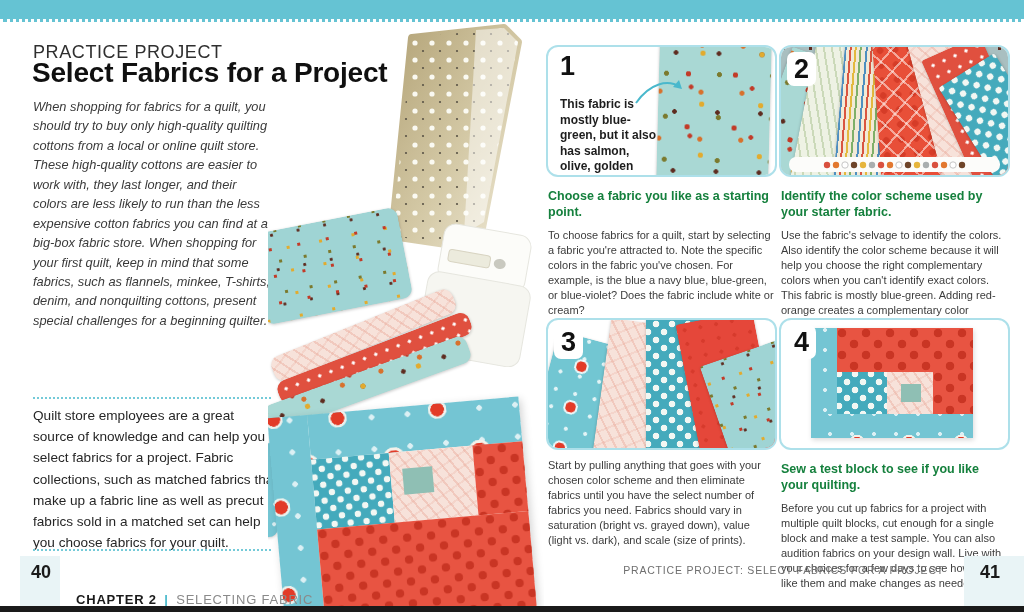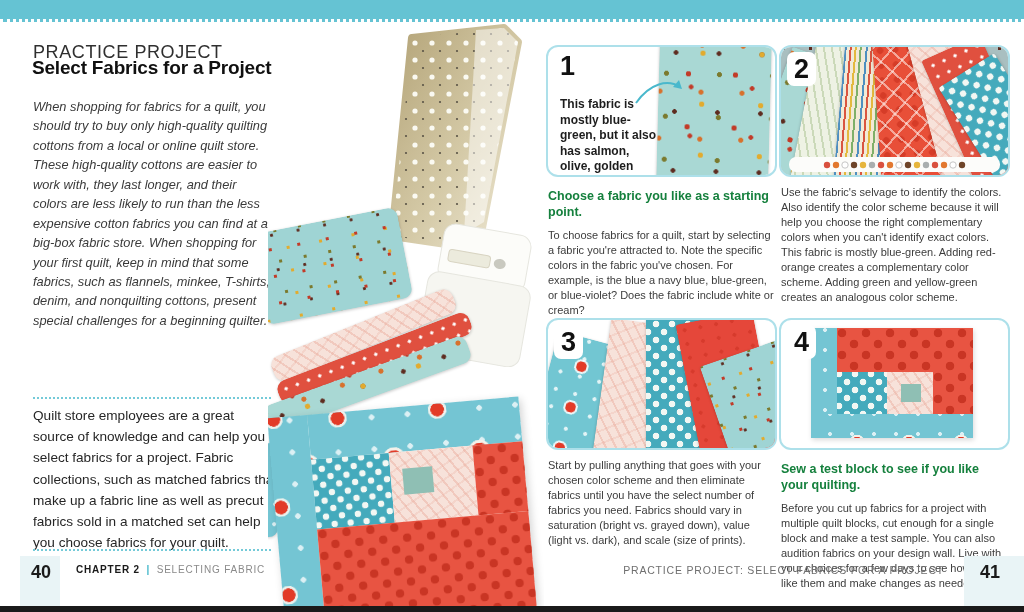--- a/index.html
+++ b/index.html
@@ -6,32 +6,32 @@
   body{width:1024px;height:612px;font-family:"Liberation Sans",sans-serif;background:#fff;}
   .spread{position:relative;width:1024px;height:612px;background:#fff;overflow:hidden;}
 
   
   .topbar{position:absolute;left:0;top:0;width:100%;height:22px;background:#65c3d3;}
   .topbar::after{content:"";position:absolute;left:0;right:0;bottom:0;border-top:3px dotted #ffffff;}
   .bottombar{position:absolute;left:0;bottom:0;width:100%;height:6px;background:#1a1a1a;z-index:50;}
 
   
   .kicker{position:absolute;left:33px;top:42px;font-size:18px;letter-spacing:.6px;color:#2f2f2f;}
-  .title{position:absolute;left:32px;top:57px;font-size:19px;font-weight:bold;color:#101010;letter-spacing:-.2px;margin:0;}
+  .title{position:absolute;left:32px;top:57px;font-size:28px;font-weight:bold;color:#101010;letter-spacing:-.2px;margin:0;}
   .introwrap{position:absolute;left:33px;top:97px;width:240px;}
   .introwrap p{margin:0 0 13px 0;font-style:italic;font-size:12.8px;line-height:1.52;color:#3a3a3a;}
   .dotsep{position:absolute;border-top:2px dotted #74cad8;height:0;width:238px;left:33px;}
   .sep1{top:397px;} .sep2{top:549px;}
   .bodypar{position:absolute;left:33px;top:405px;width:245px;font-size:13.6px;line-height:1.56;color:#262626;margin:0;}
   .pgbox{position:absolute;background:#e9f4f6;top:556px;height:56px;z-index:5;}
   .pgbox-l{left:20px;width:40px;}
   .pgbox-r{right:0;width:60px;}
   .pgnum{position:absolute;top:562px;font-size:18px;font-weight:bold;color:#1a1a1a;z-index:6;}
   .pg40{left:31px;} .pg41{right:24px;margin-left:19px;}
-  .chapline{position:absolute;left:76px;top:564px;font-size:10px;letter-spacing:.8px;z-index:6;}
+  .chapline{position:absolute;left:76px;top:592px;font-size:13px;letter-spacing:.8px;z-index:6;}
   .chapline .b{font-weight:bold;color:#1a1a1a;}
   .chapline .pipe{color:#45b8cb;font-weight:bold;padding:0 3px;}
   .chapline .sec{color:#8a8a8a;}
   .rfoot{position:absolute;right:80px;top:564px;width:400px;text-align:right;font-size:10.5px;letter-spacing:.8px;color:#6f6f6f;z-index:6;}
 
   
   .fab-teal-multidot{background-color:#a9d8d4;background-image:
     radial-gradient(circle,#c23b28 2.5px,transparent 3px),
     radial-gradient(circle,#d8712c 2.2px,transparent 2.8px),
     radial-gradient(circle,#7b7a2e 2.2px,transparent 2.8px),
@@ -228,20 +228,21 @@
             <circle cx="95" cy="5" r="3.2" fill="#e6b53c"></circle>
               <circle cx="104" cy="5" r="3.2" fill="#a9aeae"></circle>
             <circle cx="113" cy="5" r="3.2" fill="#d9503e"></circle>
               <circle cx="122" cy="5" r="3.2" fill="#e2782f"></circle>
             <circle cx="131" cy="5" r="3.2" fill="#ffffff" stroke="#c5c5c5"></circle>
               <circle cx="140" cy="5" r="3.2" fill="#6e4428"></circle>
           </svg>
         </div>
         <span class="stepnum numchip">2</span>
       </div>
+      <h3 class="shead">Identify the color scheme used by your starter fabric.</h3>
       <p class="sbody">Use the fabric's selvage to identify the colors. Also identify the color scheme because it will help you choose the right complementary colors when you can't identify exact colors. This fabric is mostly blue-green. Adding red-orange creates a complementary color scheme. Adding green and yellow-green creates an analogous color scheme.</p>
     </div>
 
     <div class="step s3">
       <div class="pframe">
         <div class="fp fab-teal-reddot" style="left:-10px;top:20px;width:92px;height:150px;transform:rotate(15deg);"></div>
         <div class="fp fab-pink" style="left:52px;top:2px;width:70px;height:160px;transform:rotate(8deg);"></div>
         <div class="fp fab-quatrefoil" style="left:98px;top:-6px;width:72px;height:166px;"></div>
         <div class="fp fab-red-solid" style="left:142px;top:-4px;width:78px;height:160px;transform:rotate(-11deg);"></div>
         <div class="fp fab-teal-minidot" style="left:172px;top:28px;width:92px;height:140px;transform:rotate(-19deg);"></div>

